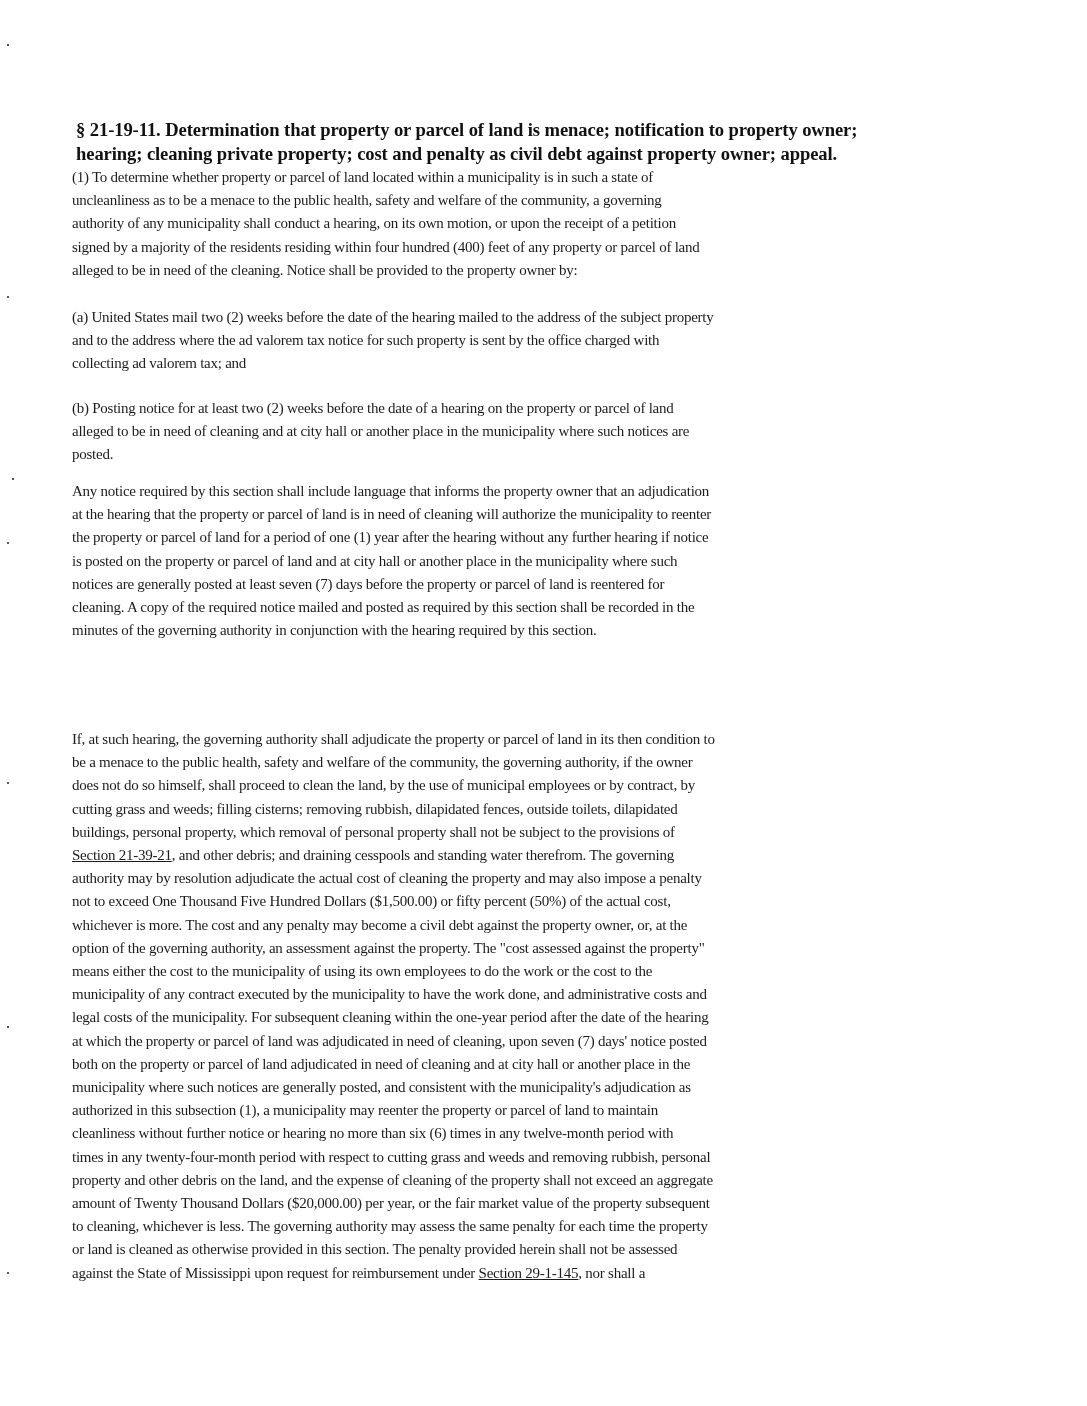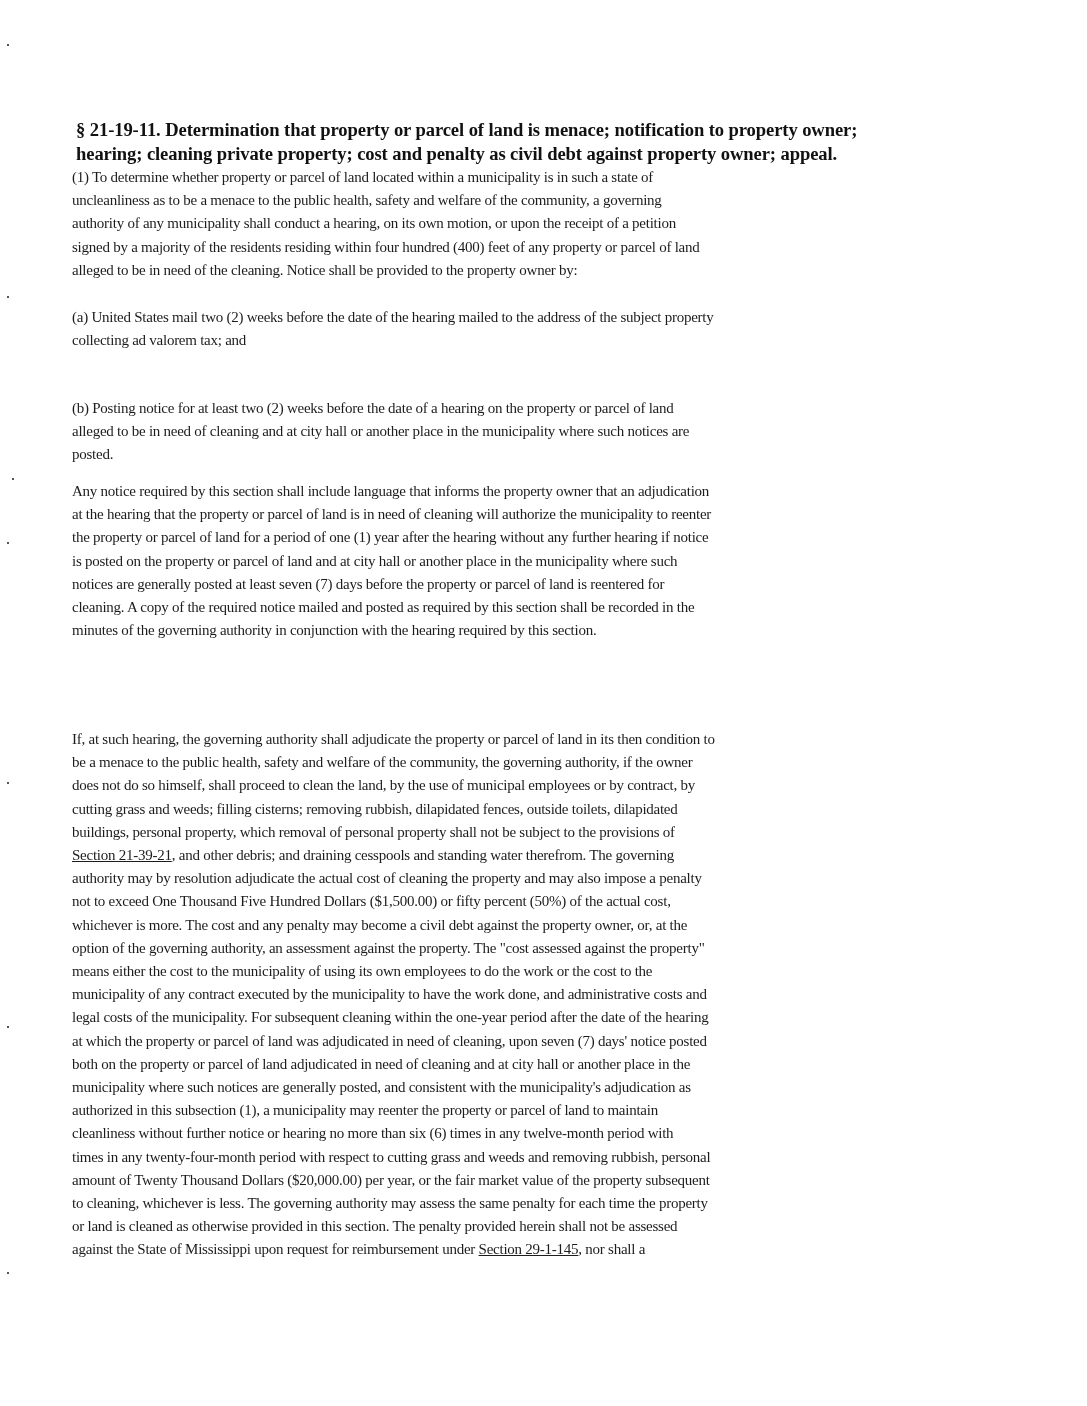--- a/index.html
+++ b/index.html
@@ -44,20 +44,21 @@
   <div class="para" style="top:166px;">
     <span class="line">(1)  To determine whether property or parcel of land located within a municipality is in such a state of</span>
     <span class="line">uncleanliness as to be a menace to the public health, safety and welfare of the community, a governing</span>
     <span class="line">authority of any municipality shall conduct a hearing, on its own motion, or upon the receipt of a petition</span>
     <span class="line">signed by a majority of the residents residing within four hundred (400) feet of any property or parcel of land</span>
     <span class="line">alleged to be in need of the cleaning.  Notice shall be provided to the property owner by:</span>
   </div>
 
   <div class="para" style="top:306px;">
     <span class="line">(a) United States mail two (2) weeks before the date of the hearing mailed to the address of the subject property</span>
+    <span class="line">and to the address where the ad valorem tax notice for such property is sent by the office charged with</span>
     <span class="line">collecting ad valorem tax; and</span>
   </div>
 
   <div class="para" style="top:397px;">
     <span class="line">(b) Posting notice for at least two (2) weeks before the date of a hearing on the property or parcel of land</span>
     <span class="line">alleged to be in need of cleaning and at city hall or another place in the municipality where such notices are</span>
     <span class="line">posted.</span>
   </div>
 
   <div class="para" style="top:480px;">
@@ -83,19 +84,20 @@
     <span class="line">option of the governing authority, an assessment against the property.  The "cost assessed against the property"</span>
     <span class="line">means either the cost to the municipality of using its own employees to do the work or the cost to the</span>
     <span class="line">municipality of any contract executed by the municipality to have the work done, and administrative costs and</span>
     <span class="line">legal costs of the municipality.  For subsequent cleaning within the one-year period after the date of the hearing</span>
     <span class="line">at which the property or parcel of land was adjudicated in need of cleaning, upon seven (7) days' notice posted</span>
     <span class="line">both on the property or parcel of land adjudicated in need of cleaning and at city hall or another place in the</span>
     <span class="line">municipality where such notices are generally posted, and consistent with the municipality's adjudication as</span>
     <span class="line">authorized in this subsection (1), a municipality may reenter the property or parcel of land to maintain</span>
     <span class="line">cleanliness without further notice or hearing no more than six (6) times in any twelve-month period with</span>
     <span class="line">times in any twenty-four-month period with respect to cutting grass and weeds and removing rubbish, personal</span>
+    <span class="line">property and other debris on the land, and the expense of cleaning of the property shall not exceed an aggregate</span>
     <span class="line">amount of Twenty Thousand Dollars ($20,000.00) per year, or the fair market value of the property subsequent</span>
     <span class="line">to cleaning, whichever is less.  The governing authority may assess the same penalty for each time the property</span>
     <span class="line">or land is cleaned as otherwise provided in this section.  The penalty provided herein shall not be assessed</span>
     <span class="line"><span>against the State of Mississippi upon request for reimbursement under </span><span class="ul">Section 29-1-145</span><span>, nor shall a</span></span>
   </div>
 
 </div>
 
 </body></html>

